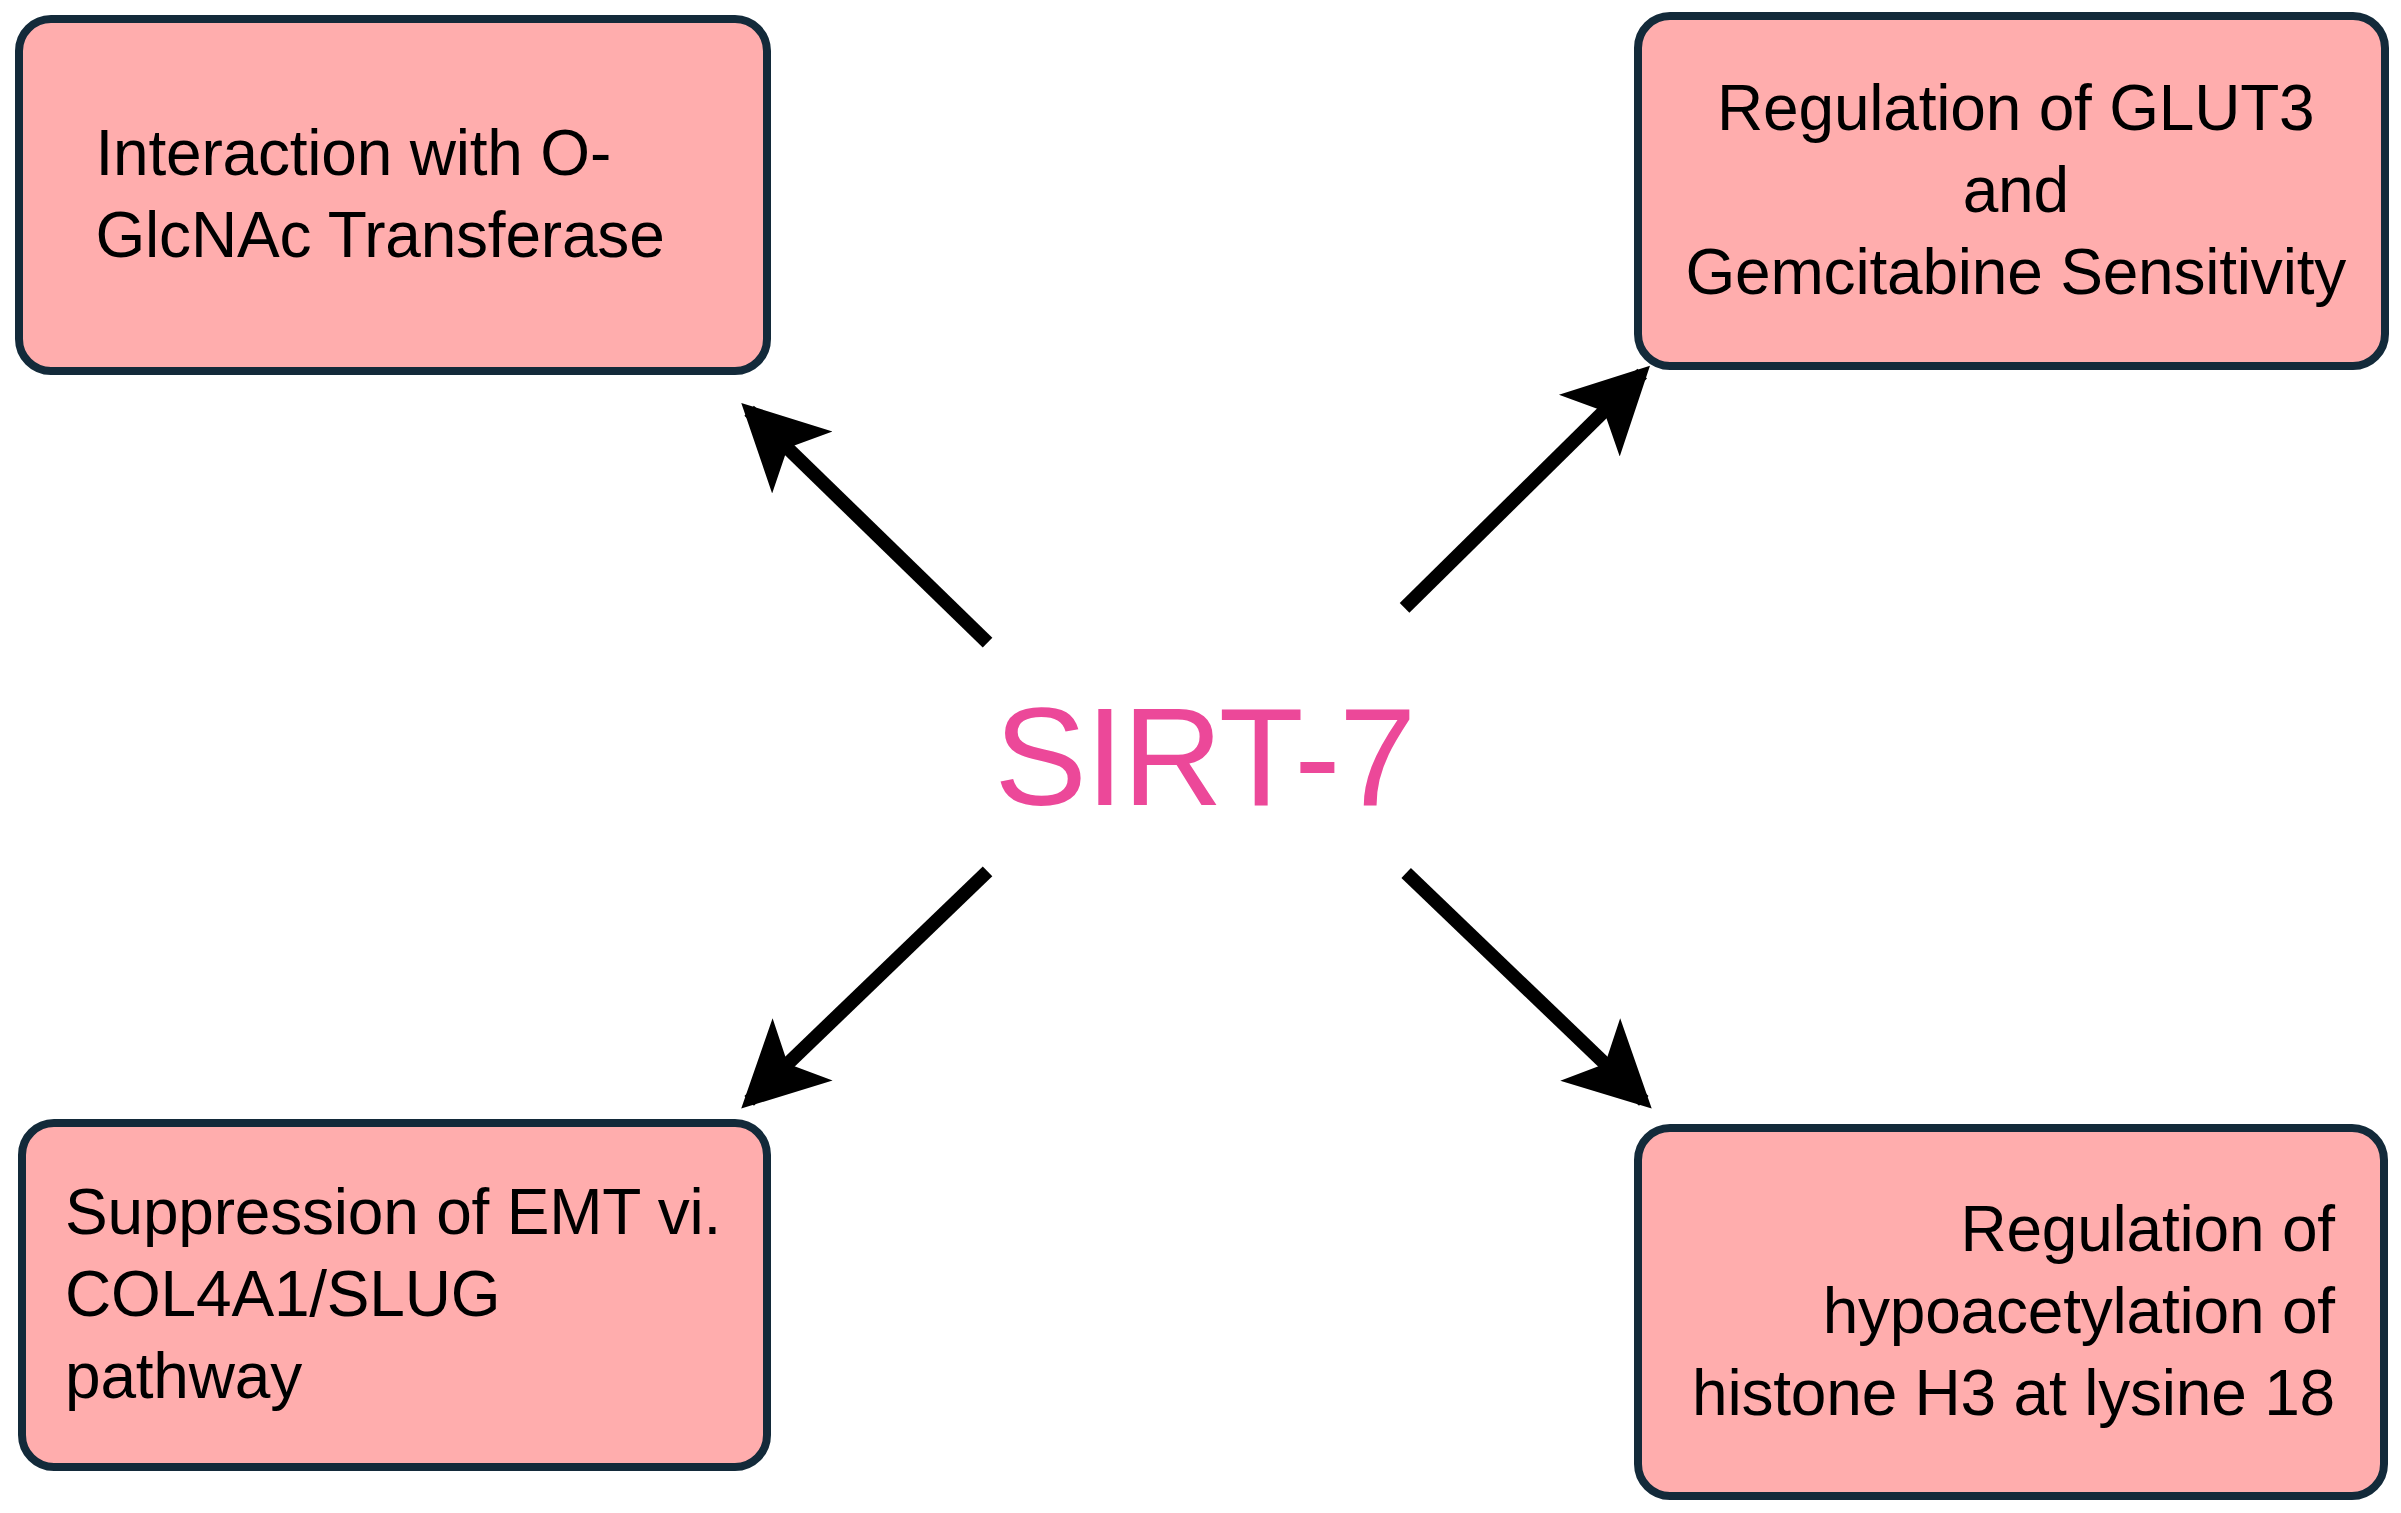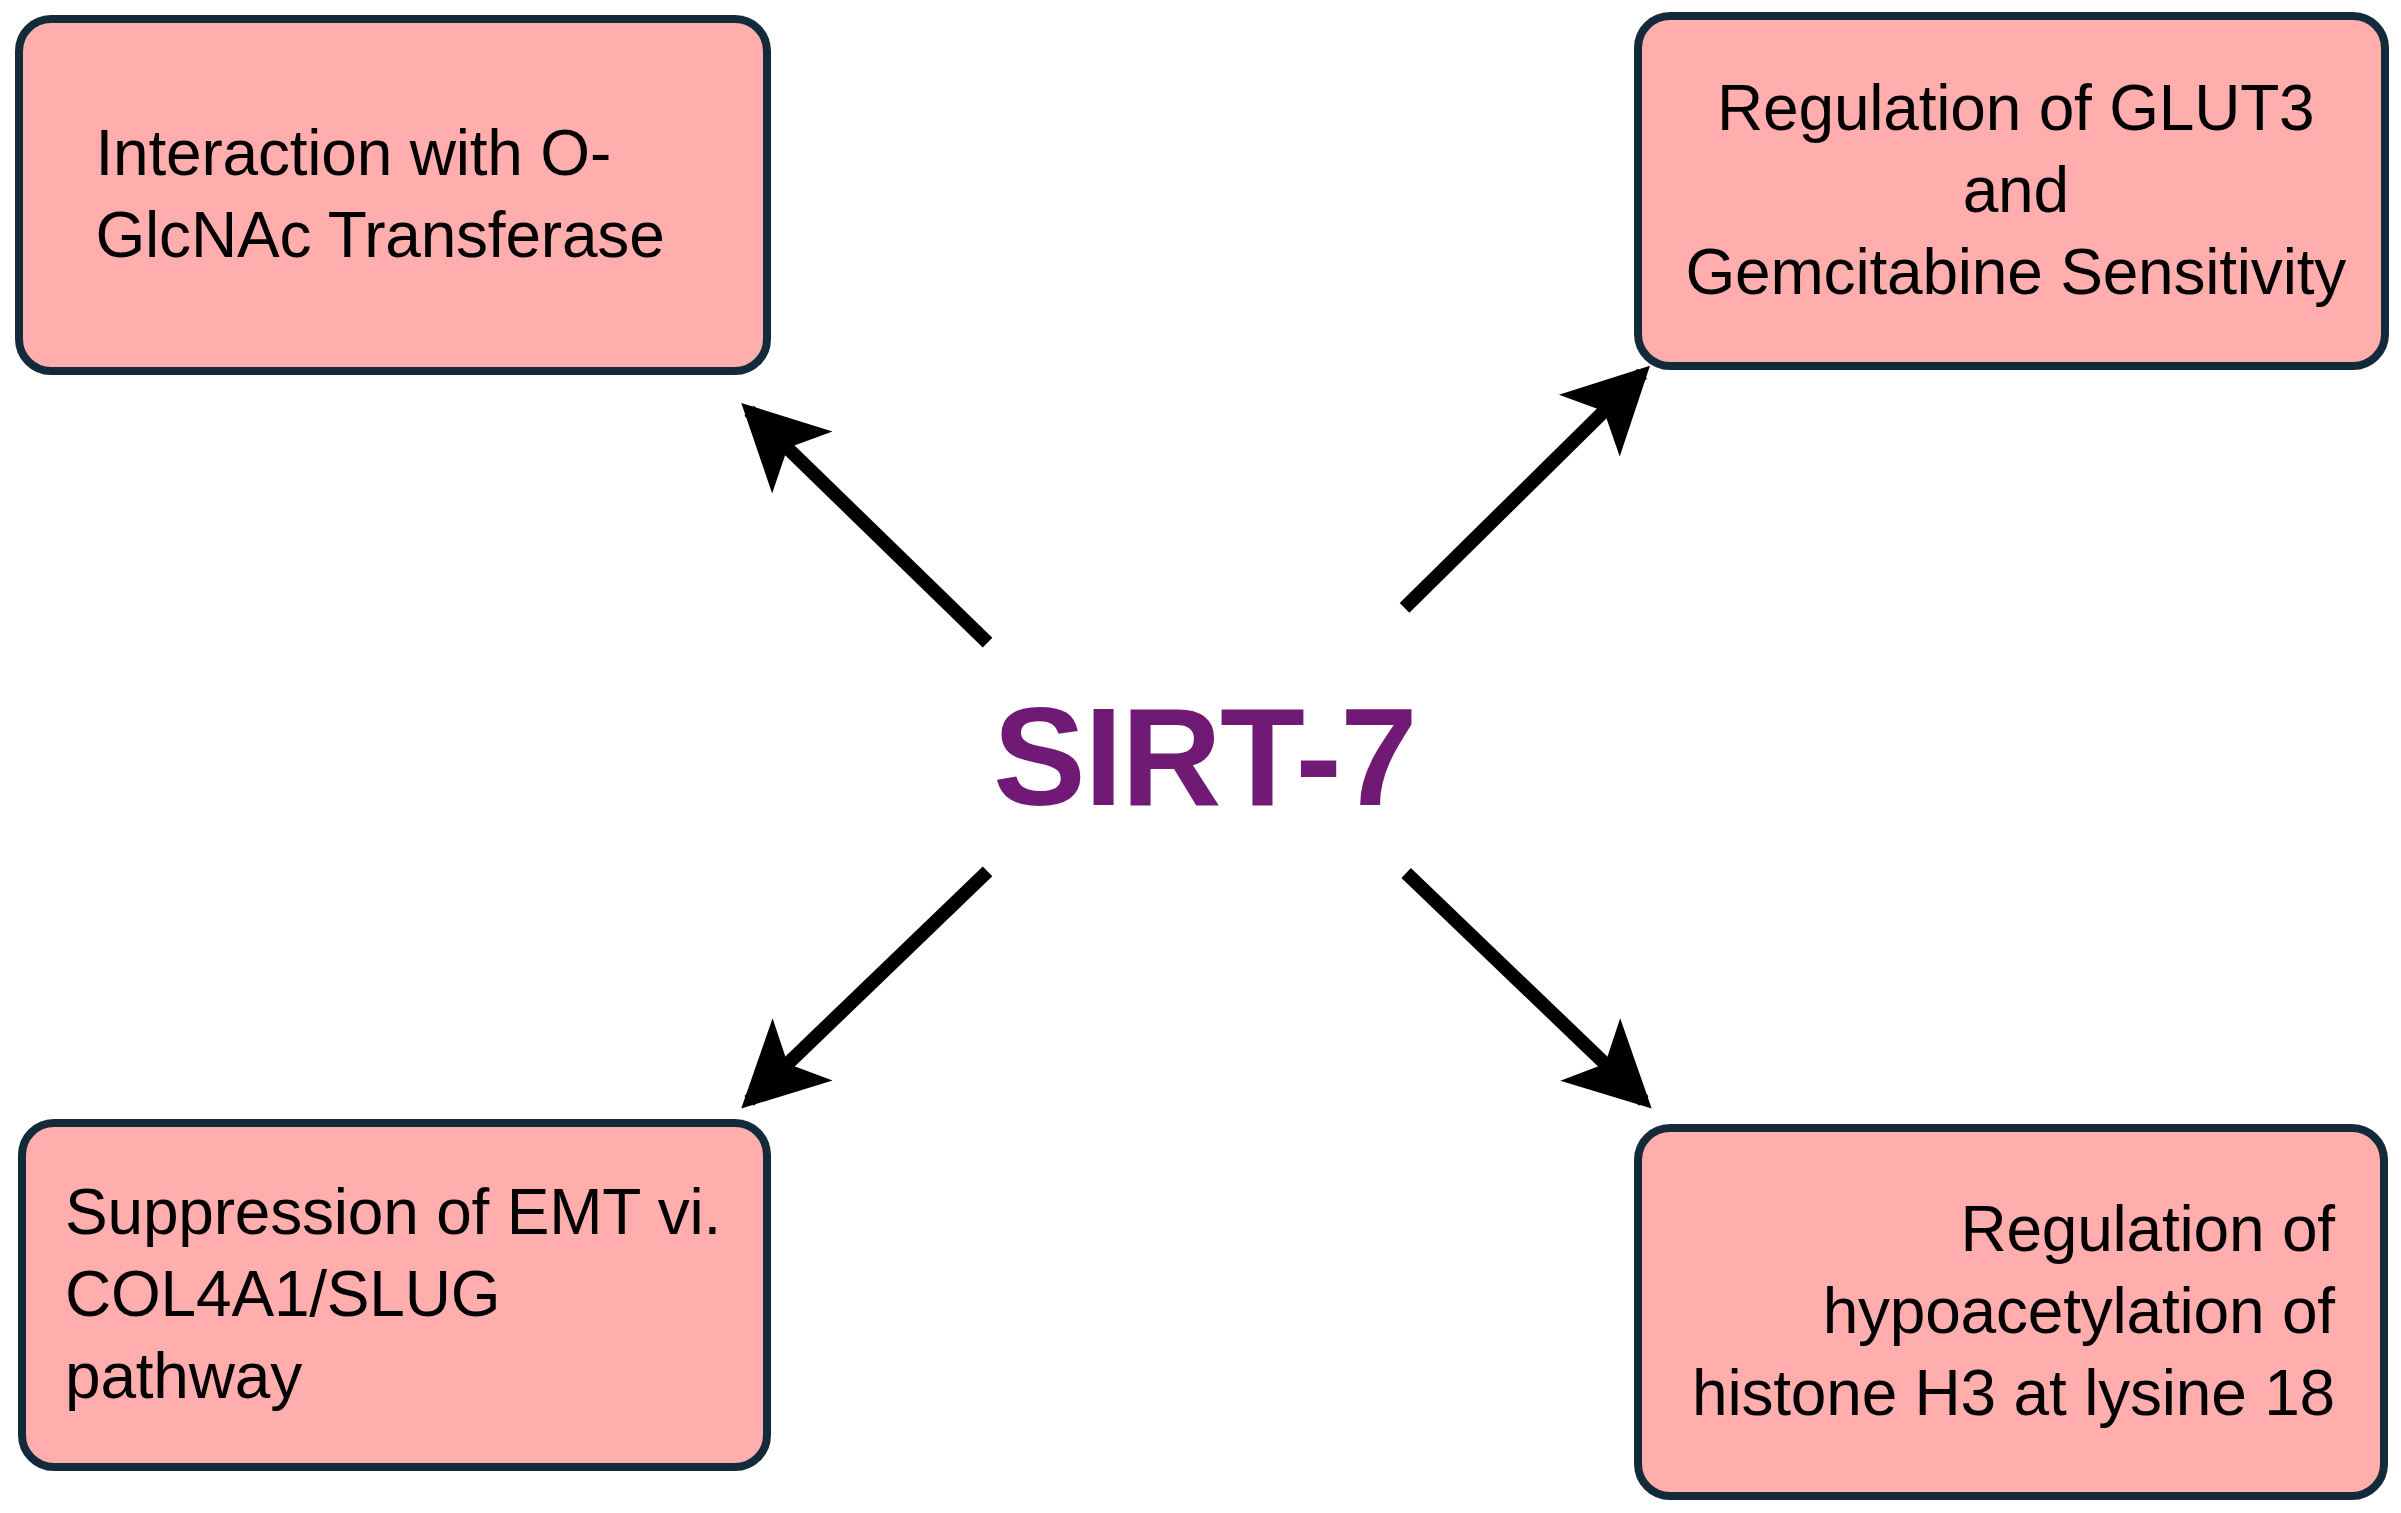--- a/index.html
+++ b/index.html
@@ -82,23 +82,23 @@
     top: 671px;
     width: 647px;
     height: 170px;
     display: flex;
     align-items: center;
     justify-content: center;
     z-index: 3;
   }
   #center-label .center-text {
     font-family: "Liberation Sans", sans-serif;
-    font-weight: bold;
+    font-weight: normal;
     font-size: 139px;
-    color: #701a75;
+    color: #ec4899;
     letter-spacing: -1.6px;
     line-height: 1;
   }
   #arrow-layer {
     position: absolute;
     left: 0;
     top: 0;
     width: 2401px;
     height: 1514px;
     z-index: 2;

